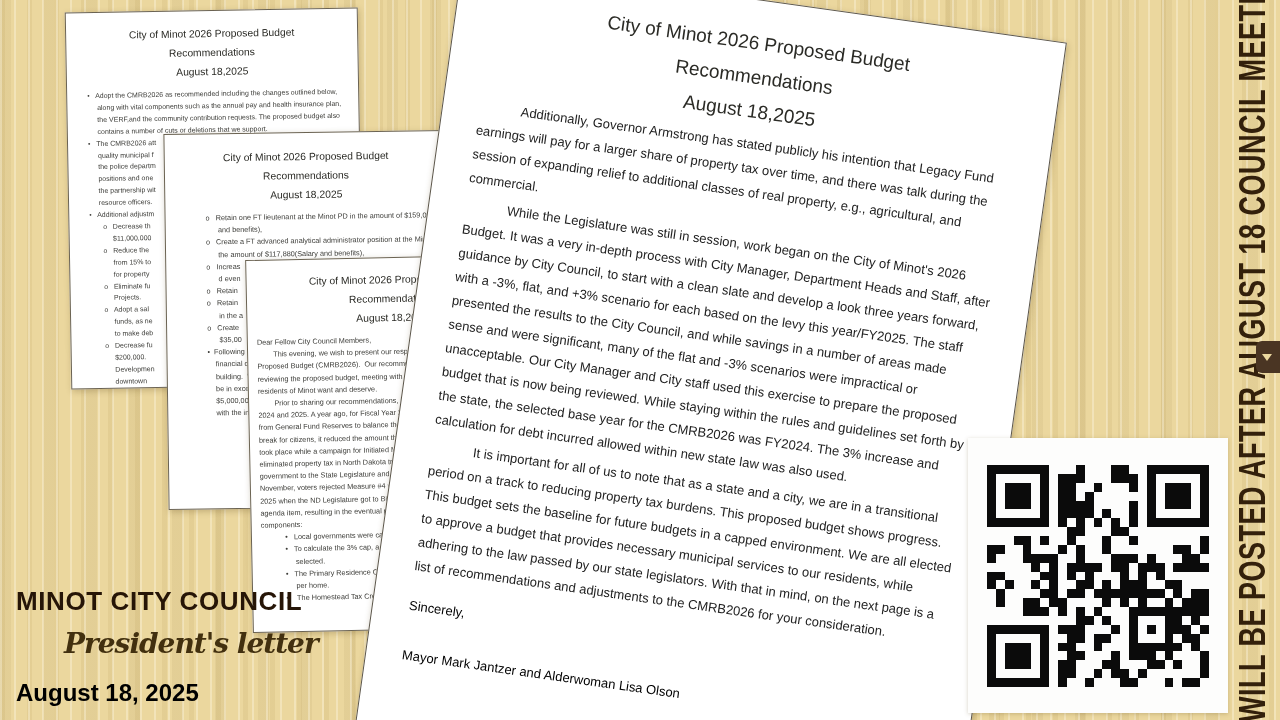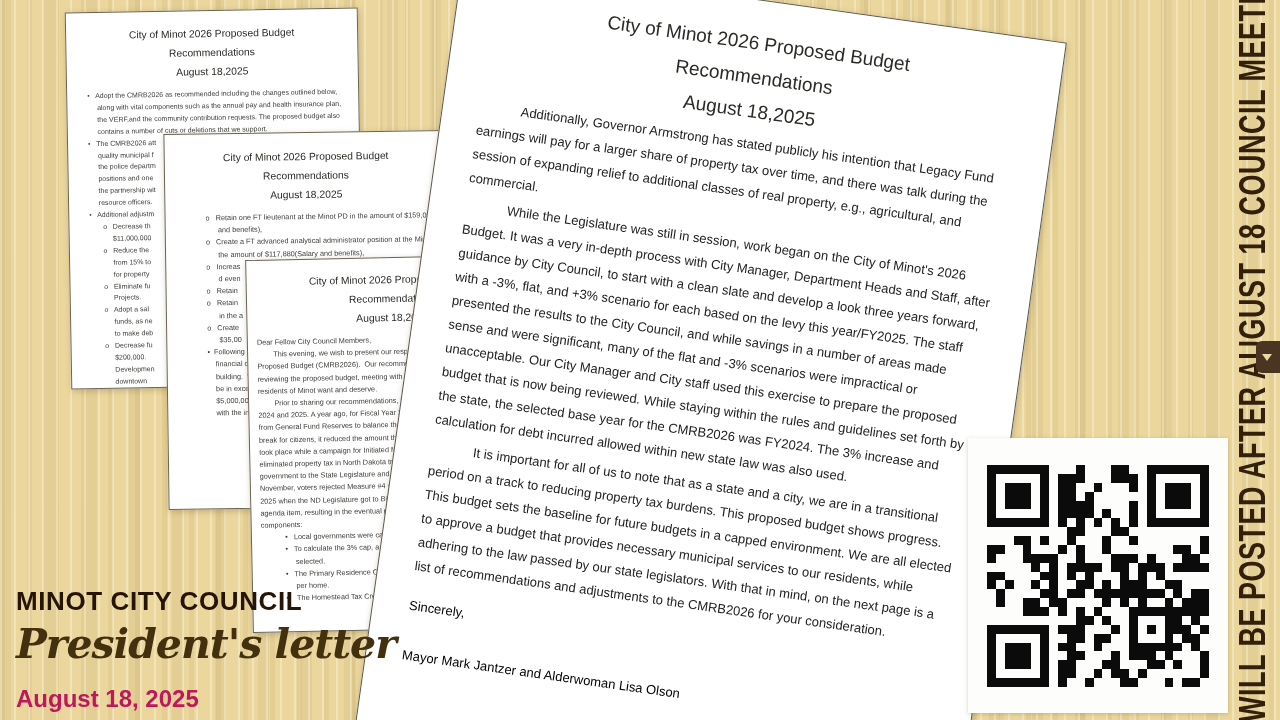--- a/index.html
+++ b/index.html
@@ -42,23 +42,23 @@
   #qr-box{position:absolute;left:968px;top:438px;width:260px;height:275px;background:#fdfdfc;
     z-index:6;box-shadow:0 1px 4px rgba(90,70,25,.25);display:flex;align-items:center;justify-content:center;}
   
   #side-note{position:absolute;left:1238px;top:722px;width:712px;height:46px;
     transform-origin:0 0;transform:rotate(-90deg);text-align:center;z-index:5;}
   #side-note .txt{display:inline-block;transform:scaleY(1.34);white-space:nowrap;
     font-weight:bold;font-size:27px;letter-spacing:.5px;color:#33200b;}
   
   #label-block{position:absolute;left:16px;top:586px;z-index:7;}
   .lbl-1{font-weight:bold;font-size:26px;letter-spacing:.6px;color:#261507;}
-  .lbl-2{font-family:"DejaVu Serif", serif;font-style:italic;font-weight:bold;font-size:41px;
-    line-height:54px;color:#42300f;letter-spacing:-1px;}
-  .lbl-3{font-weight:bold;font-size:24px;color:#be185d;margin-top:14px;}
+  .lbl-2{font-family:"DejaVu Serif", serif;font-style:italic;font-weight:bold;font-size:28px;
+    line-height:54px;color:#42300f;letter-spacing:-1px;padding-left:48px;}
+  .lbl-3{font-weight:bold;font-size:24px;color:#000000;margin-top:8px;}
   
   #edge-button{position:absolute;left:1256px;top:341px;width:30px;height:32px;z-index:8;
     background:#4a3523;border-radius:6px;border:none;display:flex;align-items:center;
     justify-content:flex-start;padding-left:6px;cursor:pointer;}
   #edge-button .tri{width:0;height:0;border-left:5px solid transparent;border-right:5px solid transparent;
     border-top:7px solid #ecd9a0;}
 </style>
 </head>
 <body>
 

